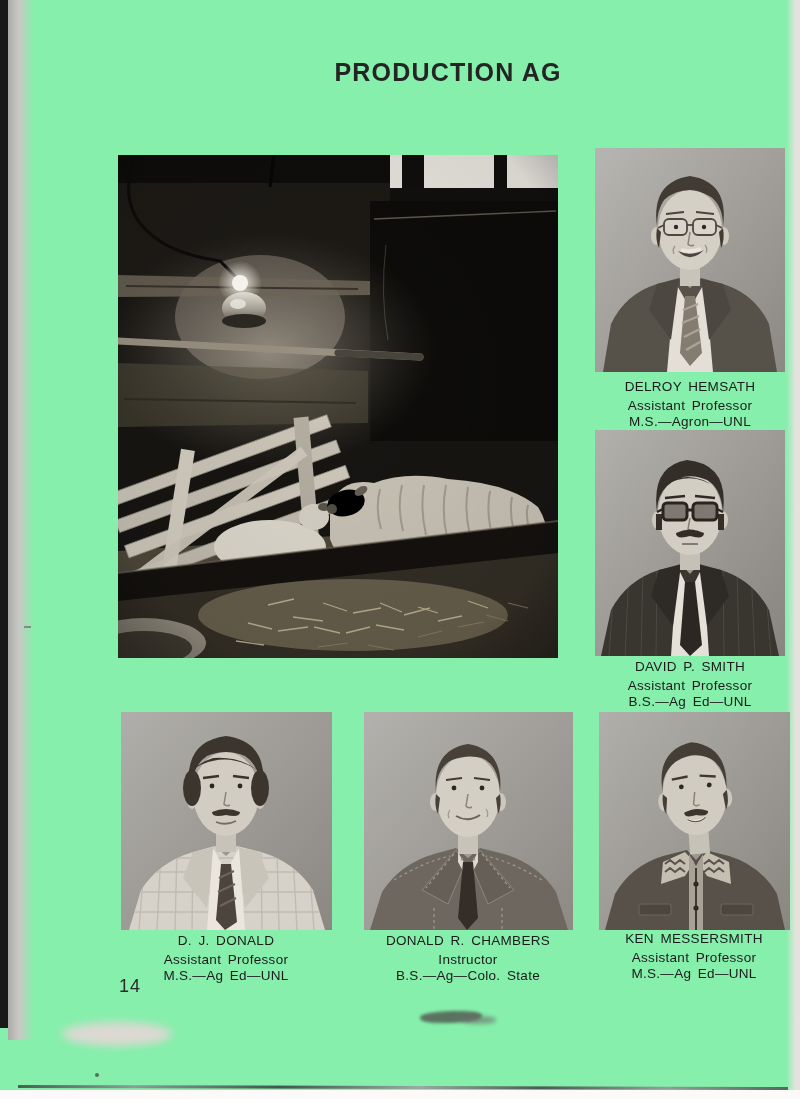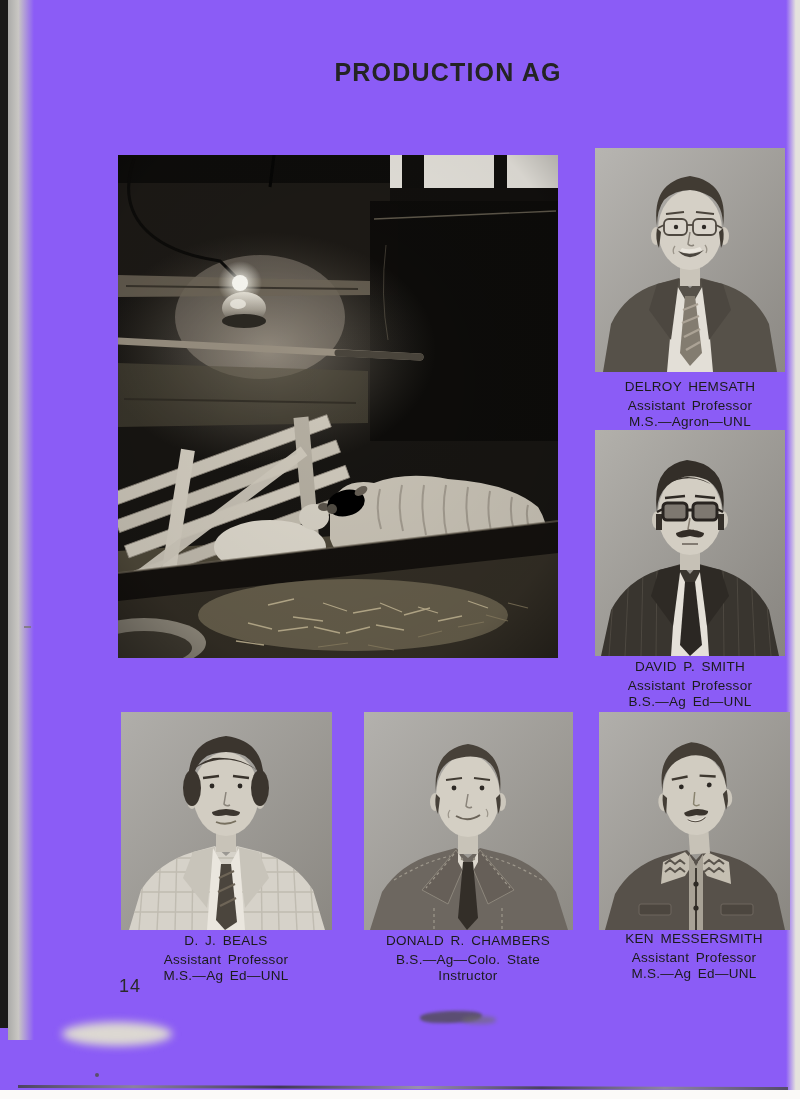--- a/index.html
+++ b/index.html
@@ -1,19 +1,19 @@
 <!DOCTYPE html>
 <html><head>
 <meta charset="utf-8">
 <style>
   html,body{margin:0;padding:0;background:#d8d5d0;}
   #page{
     position:relative;
     width:800px;height:1099px;
-    background:#8b5cf6;
+    background:#86efac;
     overflow:hidden;
     font-family:"Liberation Sans", sans-serif;
     color:#1d1d1d;
   }
   .abs{position:absolute;}
   .photo{position:absolute;overflow:hidden;}
   .photo svg{display:block;}
   
   .black-strip{left:0;top:0;width:8px;height:1028px;background:#191919;}
   .gutter{left:8px;top:0;width:26px;height:1040px;
@@ -348,21 +348,21 @@
       <line x1="112" y1="64" x2="128" y2="66" stroke="#39332c" stroke-width="2.4"></line>
       <circle cx="91" cy="74" r="2.4" fill="#2c2824"></circle>
         <circle cx="119" cy="74" r="2.4" fill="#2c2824"></circle>
       <path d="M105,80 L103,92 Q105,95 109,93" stroke="#8a847a" stroke-width="1.5" fill="none"></path>
       <path d="M91,100 Q105,94 119,100 Q119,106 105,103 Q91,106 91,100 Z" fill="#3b352e"></path>
       <path d="M95,110 Q105,114 115,109" stroke="#77705f" stroke-width="1.8" fill="none"></path>
     </svg>
   </div>
 
   <div class="abs caption" style="left:101px;top:933px;">
-    <div class="cap-name">D. J. BEALS</div>
+    <div class="cap-name">D. J. DONALD</div>
     <div>Assistant Professor</div>
     <div>M.S.—Ag Ed—UNL</div>
   </div>
 
   <div class="photo" style="left:364px;top:712px;width:209px;height:218px;" aria-label="Portrait of Donald R. Chambers">
     <svg width="209" height="218" viewBox="0 0 209 218">
       <defs>
         <linearGradient id="c-bg" x1="0" y1="0" x2="1" y2="1">
           <stop offset="0%" stop-color="#b3b1ad"></stop>
             <stop offset="100%" stop-color="#8d8a84"></stop>
@@ -401,22 +401,22 @@
       <circle cx="90" cy="76" r="2.4" fill="#2c2824"></circle>
         <circle cx="118" cy="76" r="2.4" fill="#2c2824"></circle>
       <path d="M104,82 L102,94 Q104,97 108,95" stroke="#8a847a" stroke-width="1.5" fill="none"></path>
       <path d="M92,104 Q104,111 116,103" stroke="#6b6459" stroke-width="2" fill="none"></path>
       <path d="M86,98 q-3,4 -1,8 M122,97 q3,4 1,8" stroke="#9b958a" stroke-width="1.2" fill="none"></path>
     </svg>
   </div>
 
   <div class="abs caption" style="left:343px;top:933px;">
     <div class="cap-name">DONALD R. CHAMBERS</div>
+    <div>Instructor</div>
     <div>B.S.—Ag—Colo. State</div>
-    <div>Instructor</div>
   </div>
 
   <div class="photo" style="left:599px;top:712px;width:191px;height:218px;" aria-label="Portrait of Ken Messersmith">
     <svg width="191" height="218" viewBox="0 0 191 218">
       <defs>
         <linearGradient id="m-bg" x1="0" y1="0" x2="1" y2="1">
           <stop offset="0%" stop-color="#b1afab"></stop>
             <stop offset="100%" stop-color="#8a8781"></stop>
         </linearGradient>
       </defs>

